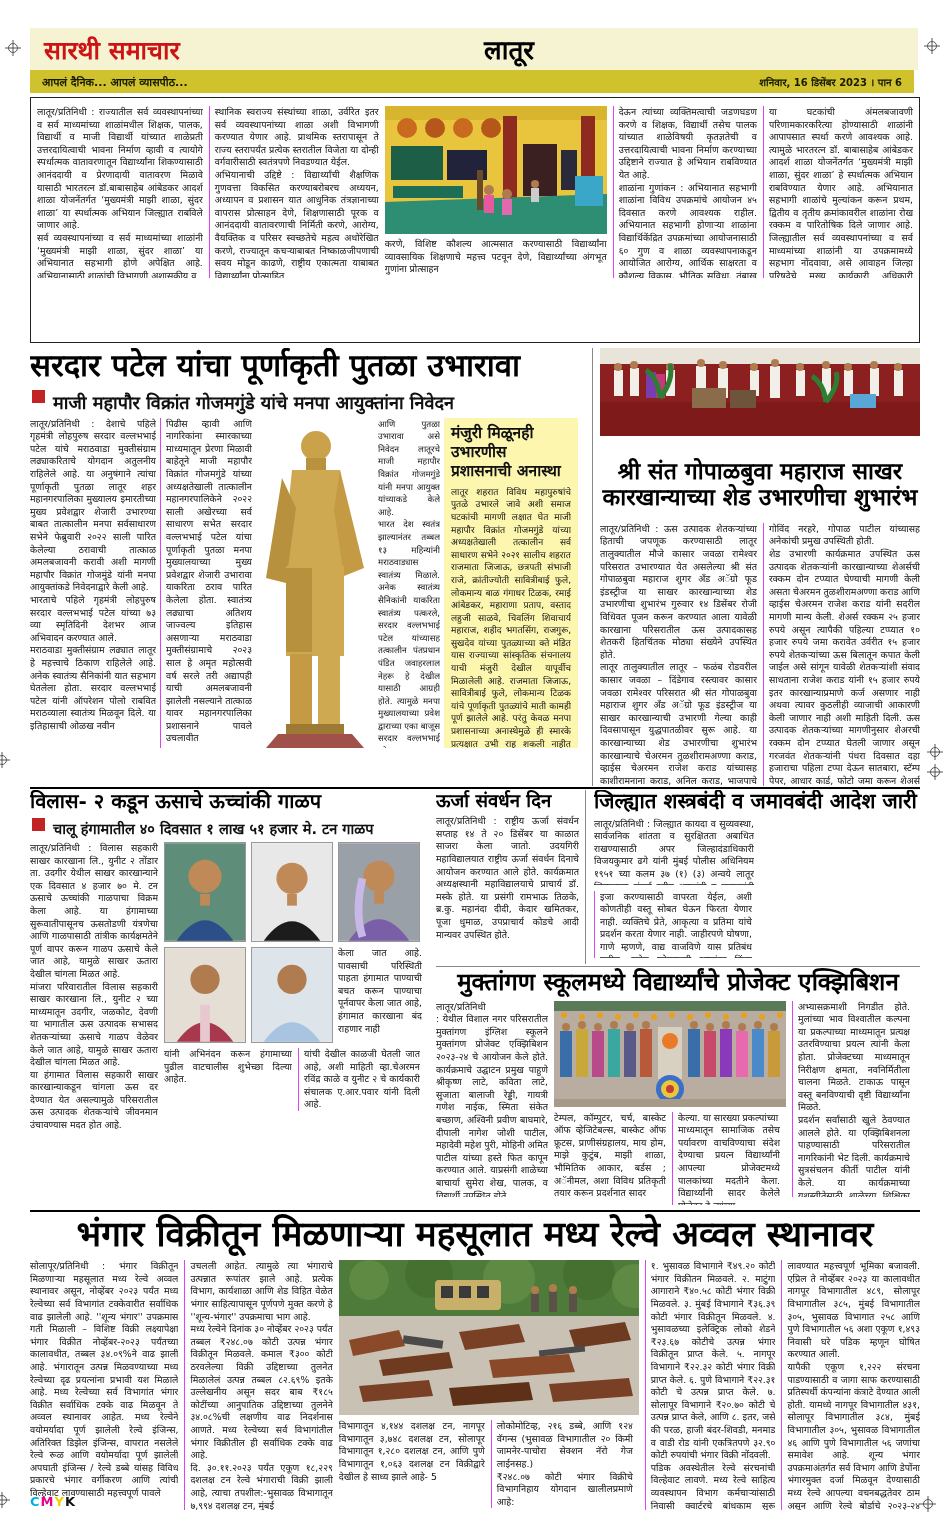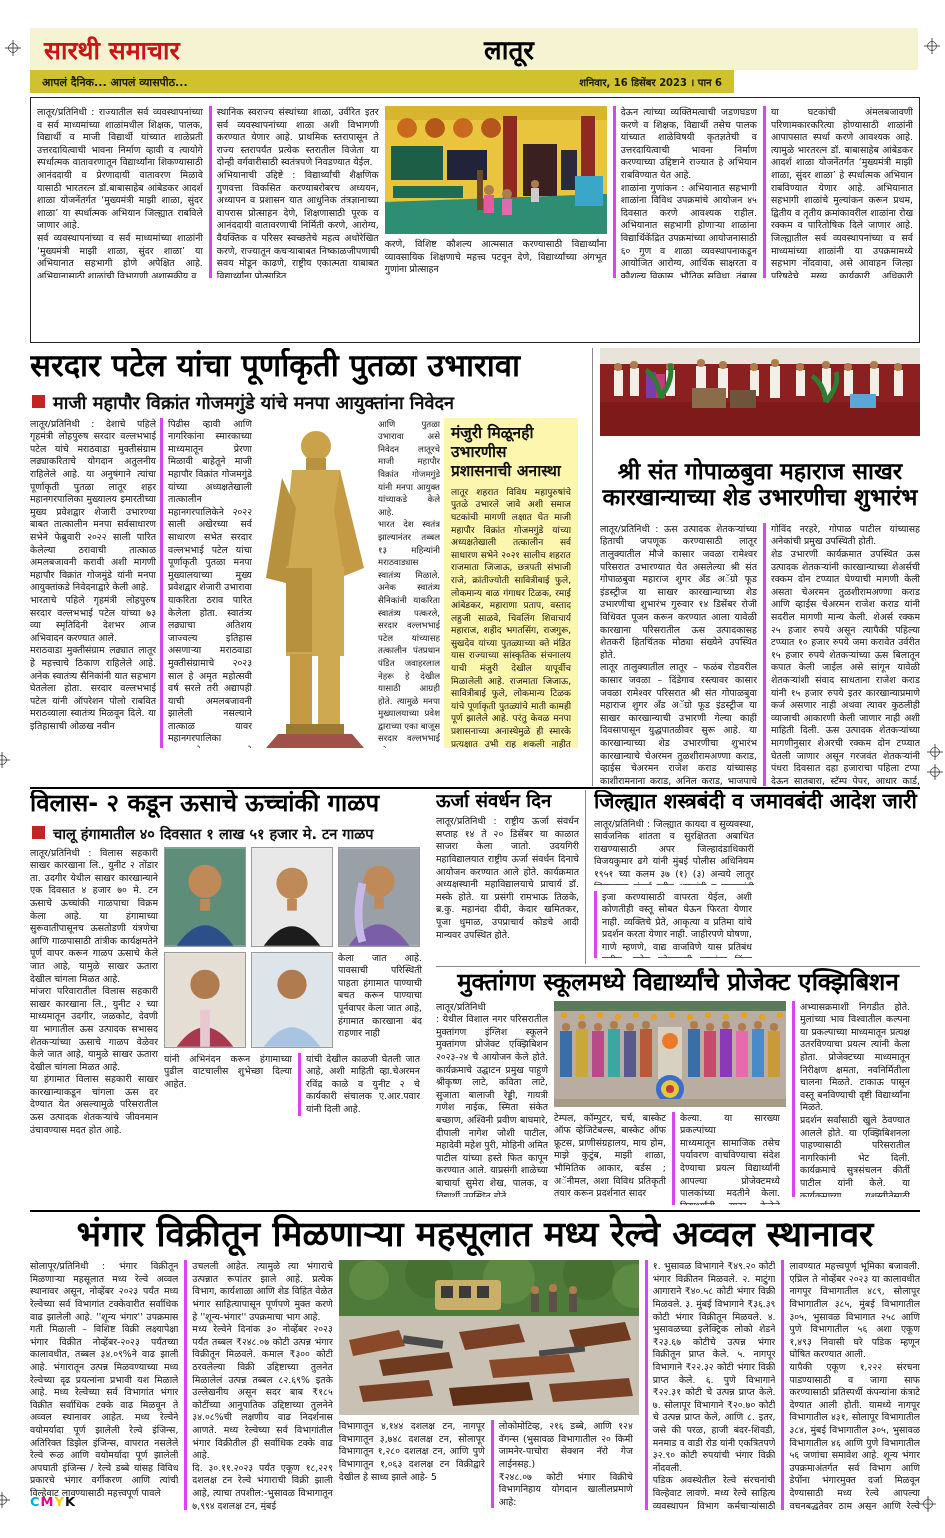--- a/index.html
+++ b/index.html
@@ -6,45 +6,45 @@
   *{box-sizing:border-box;}
   .page{position:relative;width:945px;height:1538px;background:#fff;font-family:"DejaVu Sans",sans-serif;color:#111;overflow:hidden;}
   
   .regmark{position:absolute;width:16px;height:16px;color:#555;}
   .cmyk{position:absolute;font-weight:bold;font-size:13px;letter-spacing:1px;font-family:"DejaVu Sans",sans-serif;}
   .cmyk .c{color:#00adee;} .cmyk .m{color:#ec008c;} .cmyk .y{color:#f5d000;} .cmyk .k{color:#111;}
   
   .band-cream{position:absolute;left:30px;top:28px;width:888px;height:42px;background:#f6f3d2;display:flex;align-items:center;}
   .masthead{color:#cc1414;font-size:25px;font-weight:bold;padding-left:14px;width:330px;}
   .edition{font-size:26px;font-weight:bold;color:#000;flex:1;text-align:center;margin-right:260px;}
-  .band-olive{position:absolute;left:30px;top:70px;width:704px;height:23px;background:#cfc22d;display:flex;align-items:center;justify-content:space-between;padding:0 12px;}
+  .band-olive{position:absolute;left:30px;top:70px;width:884px;height:23px;background:#cfc22d;display:flex;align-items:center;justify-content:space-between;padding:0 12px;}
   .tagline{font-size:11px;font-weight:bold;color:#1a1a00;}
   .dateline{font-size:10px;font-weight:bold;color:#1a1a00;}
   
   .headline{font-weight:bold;color:#000;text-align:center;line-height:1.15;}
   .bt{font-size:9.3px;line-height:12.6px;text-align:justify;white-space:pre-line;overflow:hidden;}
-  .colrule{border-left:3px solid #d946ef;padding-left:5px;}
+  .colrule{border-left:1px solid #d946ef;padding-left:5px;}
   .redsq{display:inline-block;width:13px;height:13px;background:#c22323;margin-right:8px;flex:none;}
-  .subhead{display:flex;align-items:center;font-weight:bold;}
+  .subhead{display:flex;font-weight:bold;}
   
   .a1{position:absolute;left:30px;top:97px;width:890px;height:246px;border:1px solid #222;padding:3px 6px;overflow:hidden;}
   .a1 .headline{font-size:35px;}
   .a1-body{display:flex;gap:6px;margin-top:5px;height:172px;}
   .a2{position:absolute;left:30px;top:348px;width:558px;height:438px;overflow:hidden;}
   .a2 .headline{font-size:31px;text-align:left;}
   .a2 .subhead{font-size:18px;margin:6px 0 4px 2px;}
   .a2-body{display:flex;gap:4px;height:330px;}
   .ybox{background:#fcf6ae;padding:6px 7px;overflow:hidden;}
   .ybox h3{margin:0 0 4px 0;font-size:15.5px;line-height:1.25;font-weight:bold;}
   .a3{position:absolute;left:592px;top:348px;width:328px;height:438px;border-left:1px solid #888;padding-left:7px;overflow:hidden;}
   .a3 .headline{font-size:23px;margin:22px 0 5px 0;}
   .a3-body{display:flex;gap:6px;height:268px;margin-top:12px;}
   .hline{position:absolute;background:#000;}
   .a4{position:absolute;left:30px;top:790px;width:400px;height:415px;overflow:hidden;}
-  .a4 .headline{font-size:24px;text-align:left;}
+  .a4 .headline{font-size:20px;text-align:left;}
   .a4 .subhead{font-size:14.5px;margin:5px 0 4px 2px;}
   .a4-body{display:flex;gap:6px;height:330px;}
   .pgrid{display:flex;flex-wrap:wrap;gap:5px;}
   .portrait{width:82px;height:100px;border:1px solid #999;}
   .a5{position:absolute;left:436px;top:790px;width:150px;height:174px;overflow:hidden;border-right:1px solid #888;padding-right:6px;}
   .a5 .headline{font-size:18.5px;text-align:left;}
   .a6{position:absolute;left:594px;top:790px;width:326px;height:174px;overflow:hidden;}
   .a6 .headline{font-size:20.5px;text-align:left;}
   .a6-body{display:flex;gap:6px;height:140px;margin-top:4px;flex-direction:column;}
   .a7{position:absolute;left:436px;top:966px;width:484px;height:239px;border-top:1px solid #888;padding-top:2px;overflow:hidden;}

